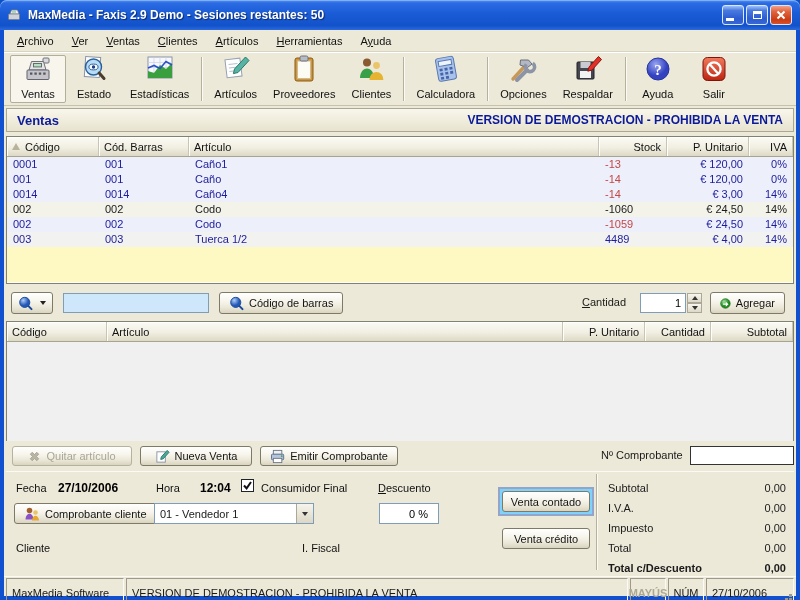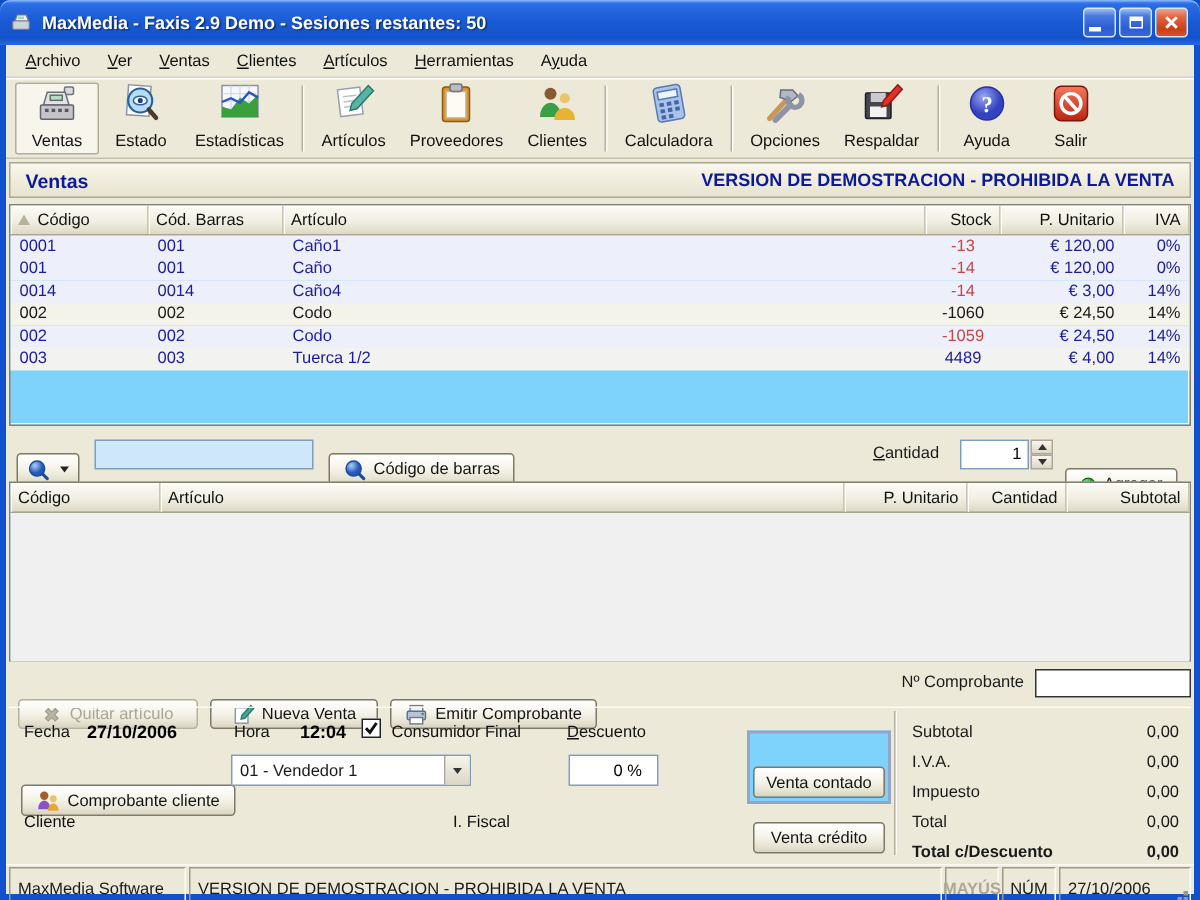--- a/index.html
+++ b/index.html
@@ -56,48 +56,48 @@
 
   
   .banner { position:absolute; top:78px; left:2px; right:2px; height:24px;
     border:1px solid #aaa795; background:linear-gradient(180deg,#f9f7ec,#e7e3cf);
     display:flex; align-items:center; justify-content:space-between; padding:0 10px; }
   .banner-left { color:#0b1a9b; font-weight:bold; font-size:13px; }
   .banner-right { color:#0b1a9b; font-weight:bold; font-size:12px; }
 
   
   .table { position:absolute; left:2px; right:2px; border:1px solid #828272;
-    background:#7dd3fc; box-shadow:inset -1px -1px 0 #fdfcf8; }
+    background:#fef9c3; box-shadow:inset -1px -1px 0 #fdfcf8; }
   .products { top:106px; height:148px; }
   .cart { top:291px; height:120px; }
   .thead { display:flex; height:20px;
     background:linear-gradient(180deg,#fcfbf5 0%,#f1efe2 55%,#ddd9c5 100%);
     border-bottom:1px solid #a8a492; }
   .th { display:flex; align-items:center; padding:0 5px; border-right:1px solid #c9c5b0;
     box-shadow:inset 1px 1px 0 #fff; color:#111; white-space:nowrap; }
   .th.r { justify-content:flex-end; }
   .tr { display:flex; height:15px; line-height:15px; }
   .td { padding:0 6px; overflow:hidden; white-space:nowrap; }
   .c-p0 { width:92px; } .c-p1 { width:90px; } .c-p2 { flex:1; }
-  .c-p3 { width:50px; text-align:center; justify-content:flex-end; }
+  .c-p3 { width:68px; text-align:left; justify-content:flex-end; }
   .c-p4 { width:82px; text-align:right; justify-content:flex-end; }
   .c-p5 { width:44px; text-align:right; justify-content:flex-end; }
   .c-c0 { width:100px; } .c-c1 { flex:1; }
   .c-c2 { width:82px; text-align:right; justify-content:flex-end; }
   .c-c3 { width:66px; text-align:right; justify-content:flex-end; }
   .c-c4 { width:82px; text-align:right; justify-content:flex-end; }
   .cart .tbody { height:99px; background:#f0f0f1; }
   .sort-arrow { width:0; height:0; border-left:4px solid transparent; border-right:4px solid transparent;
     border-bottom:7px solid #b9b29b; margin-right:5px; }
 
   
   .btn { display:inline-flex; align-items:center; justify-content:center; gap:5px;
     border:1px solid #7d7a68; border-radius:3px; height:22px; padding:0 9px;
     background:linear-gradient(180deg,#ffffff 0%,#f6f4ea 45%,#eae6d6 75%,#d9d4c0 100%);
-    font-family:inherit; font-size:11px; color:#141414; white-space:nowrap;margin-top:20px; }
+    font-family:inherit; font-size:11px; color:#141414; white-space:nowrap; }
   .btn.disabled { color:#a9a695; border-color:#b5b2a0; }
   .tfield { border:1px solid #7f9db9; background:#fff; font:11px "Liberation Sans",sans-serif;
     padding:1px 4px; }
 
   .barcode-row { position:absolute; top:258px; left:2px; right:2px; height:30px;
     display:flex; align-items:center; }
   .search-btn { margin-left:5px; width:42px; padding:0 4px; }
   .dd-caret { width:0; height:0; border-left:3px solid transparent; border-right:3px solid transparent;
     border-top:4px solid #222; margin-left:2px; }
   .barcode-input { margin-left:10px; width:146px; height:20px; background:#cfe7fb; }

